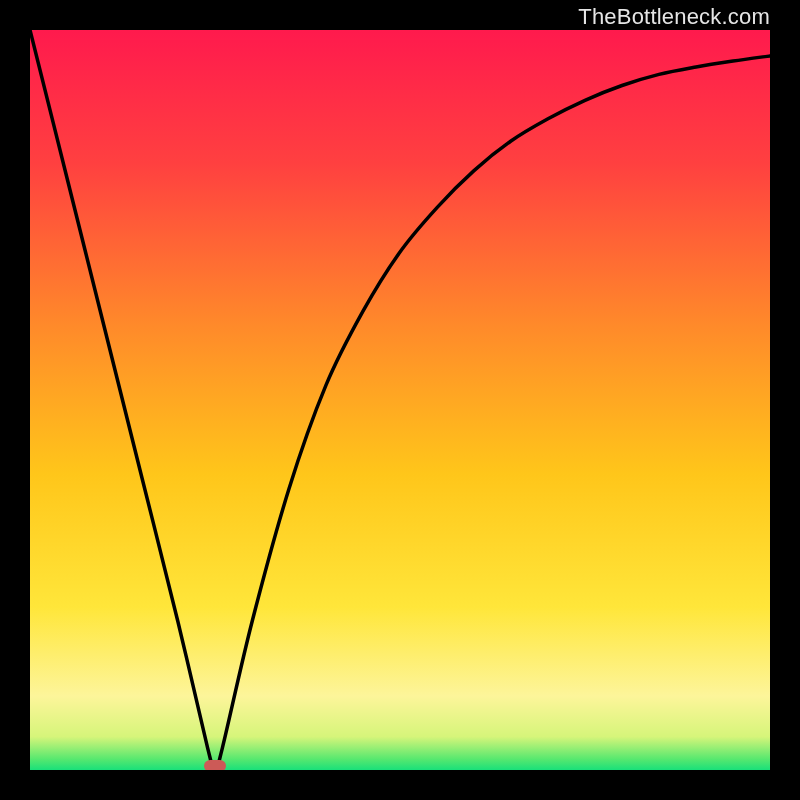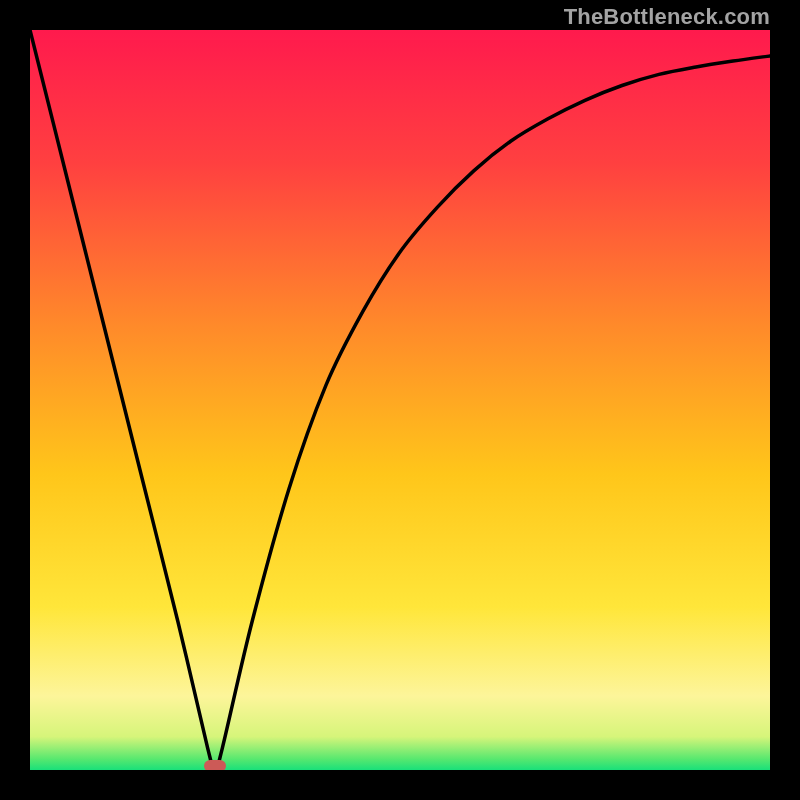--- a/index.html
+++ b/index.html
@@ -32,23 +32,23 @@
   .curve-svg {
     position: absolute;
     left: 0; top: 0;
     width: 740px;
     height: 740px;
   }
   .watermark {
     position: absolute;
     top: 4px;
     right: 30px;
-    color: #a3a3a3;
+    color: #e5e5e5;
     font-size: 22px;
-    font-weight: 700;
+    font-weight: 400;
     letter-spacing: 0.2px;
     user-select: none;
   }
   .marker {
     position: absolute;
     width: 22px;
     height: 12px;
     border-radius: 6px;
     background: #cc5a57;
     transform: translate(-50%, -50%);

